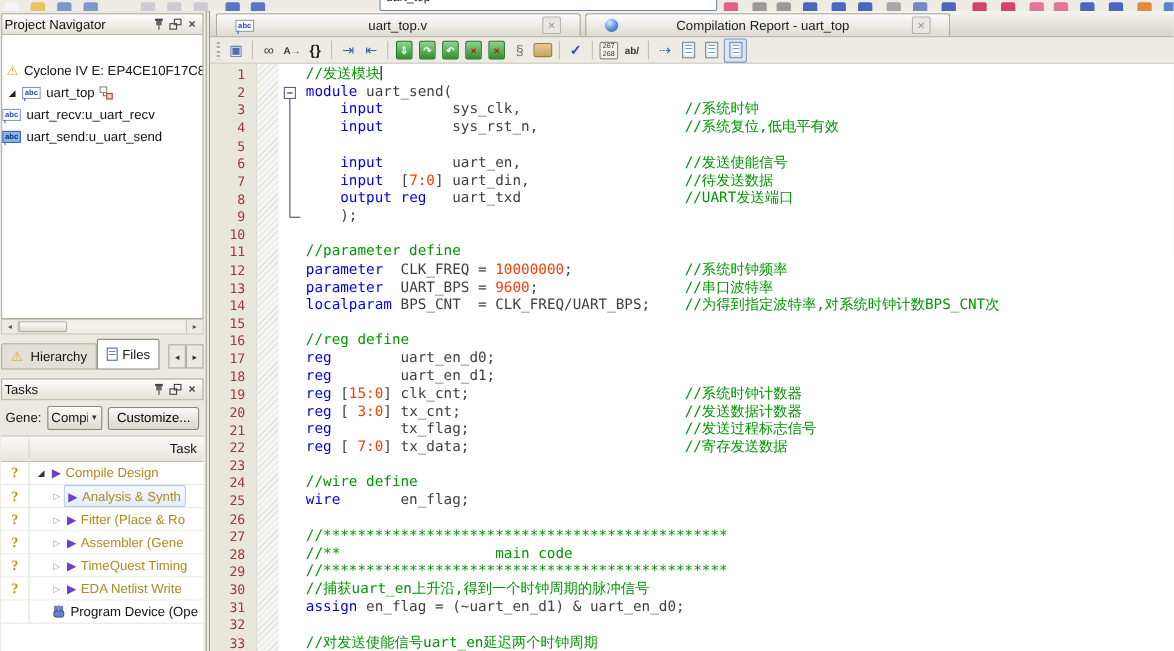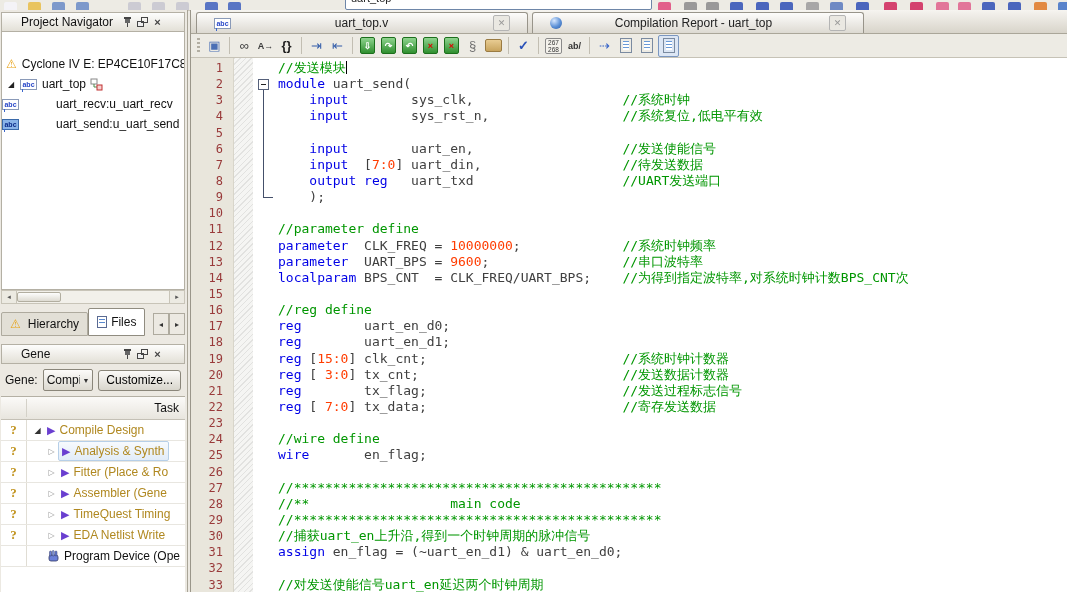--- a/index.html
+++ b/index.html
@@ -6,35 +6,35 @@
   body{width:1067px;height:592px;overflow:hidden;font-family:"Liberation Sans",sans-serif;font-size:12px;background:#ece9e2;color:#111;}
   .screen{position:relative;width:1067px;height:592px;background:#ece9e2;}
 
   
   .sliver{position:absolute;left:0;top:0;width:1067px;height:10px;background:#edebe4;border-bottom:1px solid #cac6ba;overflow:hidden;}
   .sliver .blk{position:absolute;top:2px;height:9px;width:13px;border-radius:2px 2px 0 0;opacity:.9;}
   .sliver .combo{position:absolute;left:345px;top:-13px;width:300px;height:21px;background:#fff;border:1px solid #6e86a8;border-radius:2px;font-size:11px;line-height:20px;padding-left:5px;color:#222;}
 
   
   .leftcol{position:absolute;left:0;top:10px;width:187px;height:582px;background:#ece9e2;border-right:1px solid #a9a598;}
-  .ptitle{position:absolute;left:1px;width:184px;height:20px;display:flex;align-items:center;padding:0 19px;background:linear-gradient(#fdfdfc,#e3e0d7);border:1px solid #b4b0a4;font-size:12px;box-sizing:border-box;}
+  .ptitle{position:absolute;left:1px;width:184px;height:20px;display:flex;align-items:center;padding:0 2px;background:linear-gradient(#fdfdfc,#e3e0d7);border:1px solid #b4b0a4;font-size:12px;box-sizing:border-box;}
   .ptitle .sp{flex:1;}
   .wbtn{width:15px;height:14px;display:flex;align-items:center;justify-content:center;color:#444;}
   .xbtn{font-size:11px;font-weight:bold;}
   .i-pin{width:9px;height:10px;background:linear-gradient(#444,#444) 50% 0/7px 2px no-repeat,linear-gradient(#666,#666) 50% 2px/5px 4px no-repeat,linear-gradient(#444,#444) 50% 6px/1px 4px no-repeat;}
   .i-float{position:relative;width:11px;height:10px;}
   .i-float::before{content:"";position:absolute;left:0;bottom:0;width:5px;height:4px;border:1px solid #444;background:#eee;}
   .i-float::after{content:"";position:absolute;right:0;top:0;width:5px;height:4px;border:1px solid #444;}
 
   .tree{position:absolute;left:1px;top:22px;width:184px;height:258px;background:#fff;border:1px solid #b4b0a4;border-top:none;box-sizing:border-box;padding-top:22px;overflow:hidden;}
   .trow{height:20px;display:flex;align-items:center;white-space:nowrap;font-size:12px;}
   .trow .tlab{margin-left:2px;}
   .t-dev{padding-left:4px;}
   .t-top{padding-left:6px;}
-  .t-child{gap:32px;}
+  .t-child{}
   .exp{width:12px;font-size:8px;color:#222;}
   .warn{color:#e8a216;font-size:12px;margin-right:3px;}
   .abc{width:17px;height:11px;border:1px solid #8a9ab8;background:#fff;color:#2847c8;font-size:7px;font-weight:bold;display:inline-flex;align-items:center;justify-content:center;margin-right:3px;position:relative;box-sizing:border-box;}
   .abc::after{content:"";position:absolute;left:1px;bottom:-3px;width:1px;height:3px;background:#3a66cc;}
   .abc.sel{background:#8ab4e8;border-color:#3a6aaa;color:#0a2a88;}
 
   .hscroll{position:absolute;left:1px;top:280px;width:184px;height:14px;background:#f2f0ea;border:1px solid #c8c4b8;box-sizing:border-box;display:flex;align-items:stretch;}
   .sbtn{width:14px;display:flex;align-items:center;justify-content:center;font-size:7px;color:#555;background:#eceae2;border-right:1px solid #c8c4b8;}
   .sbtn.r{border-right:none;border-left:1px solid #c8c4b8;}
   .sthumb{width:42px;margin:1px 0;background:linear-gradient(#fdfdfc,#dedbd2);border:1px solid #b2ae a0;border:1px solid #b2aea0;border-radius:2px;}
@@ -203,21 +203,21 @@
       </div>
       <div class="ntab active">
         <span class="doc-ico"></span>
         <span>Files</span>
       </div>
       <div class="nspin first">◂</div>
       <div class="nspin">▸</div>
     </div>
 
     <div class="ptitle" style="top:334px;">
-      <span>Gene</span>
+      <span>Tasks</span>
       <span class="sp"></span>
       <span class="wbtn">
           <span class="i-pin"></span>
         </span>
       <span class="wbtn">
           <span class="i-float"></span>
         </span>
       <span class="wbtn xbtn">×</span>
     </div>
 

